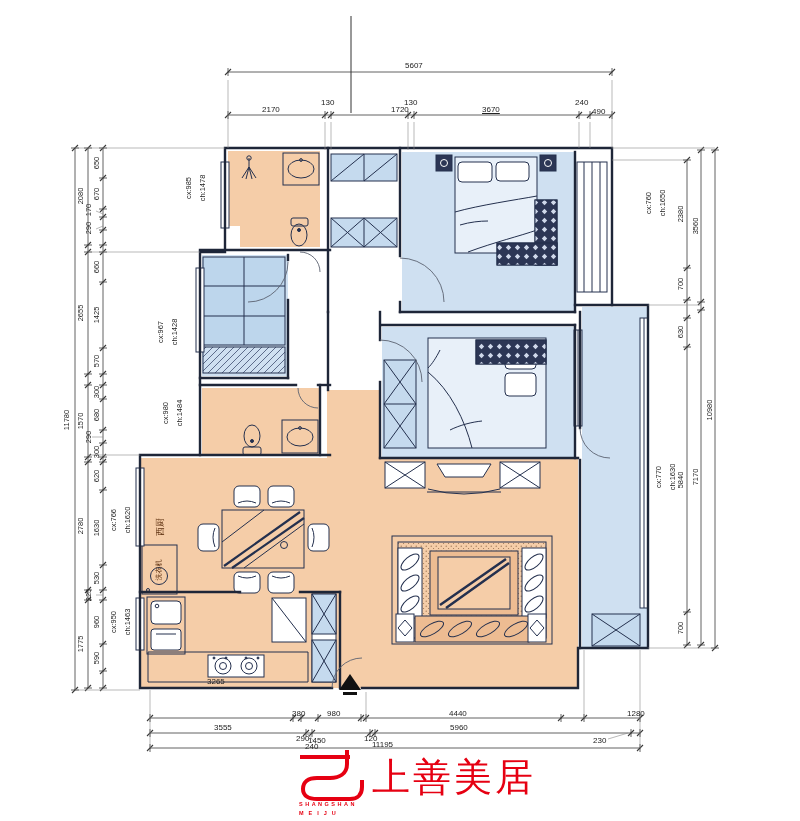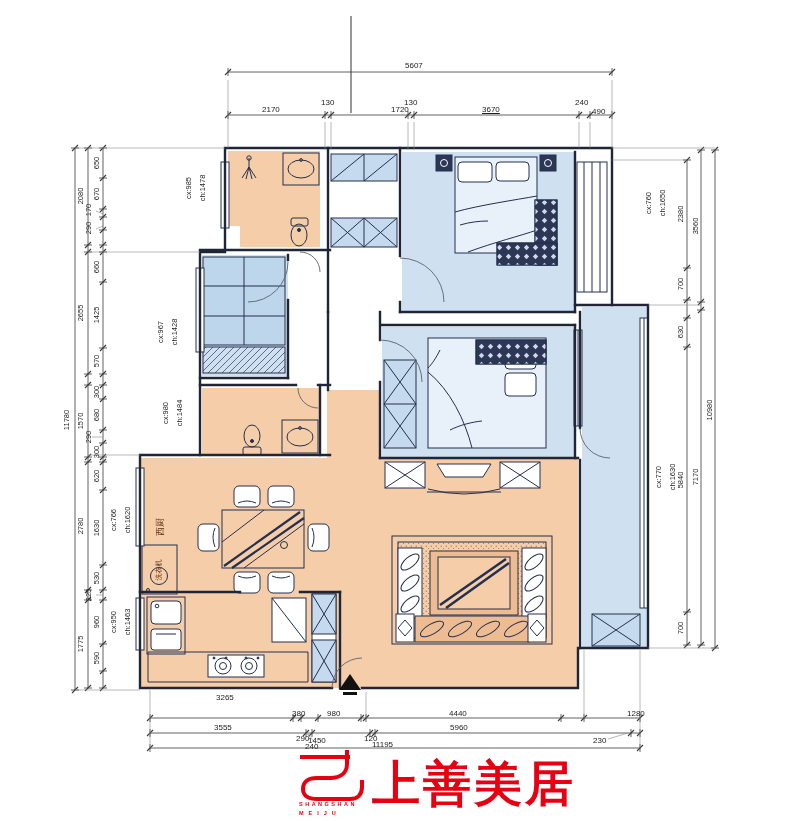--- a/index.html
+++ b/index.html
@@ -5,22 +5,22 @@
   html,body{margin:0;padding:0;background:#ffffff;}
   #stage{position:relative;width:800px;height:821px;background:#fff;overflow:hidden;
          font-family:"Liberation Sans","DejaVu Sans",sans-serif;}
   #plan-svg{position:absolute;left:0;top:0;}
   .dim{position:absolute;font-size:8px;color:#222;white-space:nowrap;line-height:10px;}
   .dimv{position:absolute;width:40px;height:10px;display:flex;align-items:center;justify-content:center;
         transform:rotate(-90deg);font-size:7.5px;color:#222;white-space:nowrap;}
   .cjkv{position:absolute;width:40px;height:12px;display:flex;align-items:center;justify-content:center;
         transform:rotate(-90deg);font-size:9px;color:#5a2d0c;white-space:nowrap;}
   .cjkv.small{font-size:7px;}
-  .brand-cn{position:absolute;left:372px;top:752px;font-size:48px;letter-spacing:3px;
-            color:#e60012;font-weight:700;}
+  .brand-cn{position:absolute;left:372px;top:752px;font-size:38px;letter-spacing:3px;
+            color:#e60012;font-weight:400;}
   .brand-en1{position:absolute;left:299px;top:801px;font-size:5.5px;letter-spacing:2.5px;color:#e60012;font-weight:bold;}
   .brand-en2{position:absolute;left:299px;top:810px;font-size:5.5px;letter-spacing:5px;color:#e60012;font-weight:bold;}
 </style>
 </head>
 <body>
 
 <div id="stage">
 
 <svg id="plan-svg" width="800" height="821" viewBox="0 0 800 821">
   <defs>
@@ -541,21 +541,21 @@
 
 <span class="dimv" style="left:660px;top:209px;">2380</span>
 <span class="dimv" style="left:660px;top:279px;">700</span>
 <span class="dimv" style="left:660px;top:327px;">630</span>
 <span class="dimv" style="left:660px;top:475px;">5840</span>
 <span class="dimv" style="left:660px;top:623px;">700</span>
 <span class="dimv" style="left:675px;top:221px;">3560</span>
 <span class="dimv" style="left:675px;top:472px;">7170</span>
 <span class="dimv" style="left:689px;top:405px;">10980</span>
 
-<span class="dim" style="left:207px;top:693px;margin-left:9px;">3265</span>
+<span class="dim" style="left:207px;top:677px;">3265</span>
 <span class="dim" style="left:292px;top:709px;">380</span>
 <span class="dim" style="left:327px;top:709px;">980</span>
 <span class="dim" style="left:449px;top:709px;">4440</span>
 <span class="dim" style="left:598px;top:709px;margin-left:29px;">1280</span>
 <span class="dim" style="left:214px;top:723px;">3555</span>
 <span class="dim" style="left:296px;top:734px;">290</span>
 <span class="dim" style="left:308px;top:736px;">1450</span>
 <span class="dim" style="left:364px;top:734px;">120</span>
 <span class="dim" style="left:450px;top:723px;">5960</span>
 <span class="dim" style="left:593px;top:736px;">230</span>

